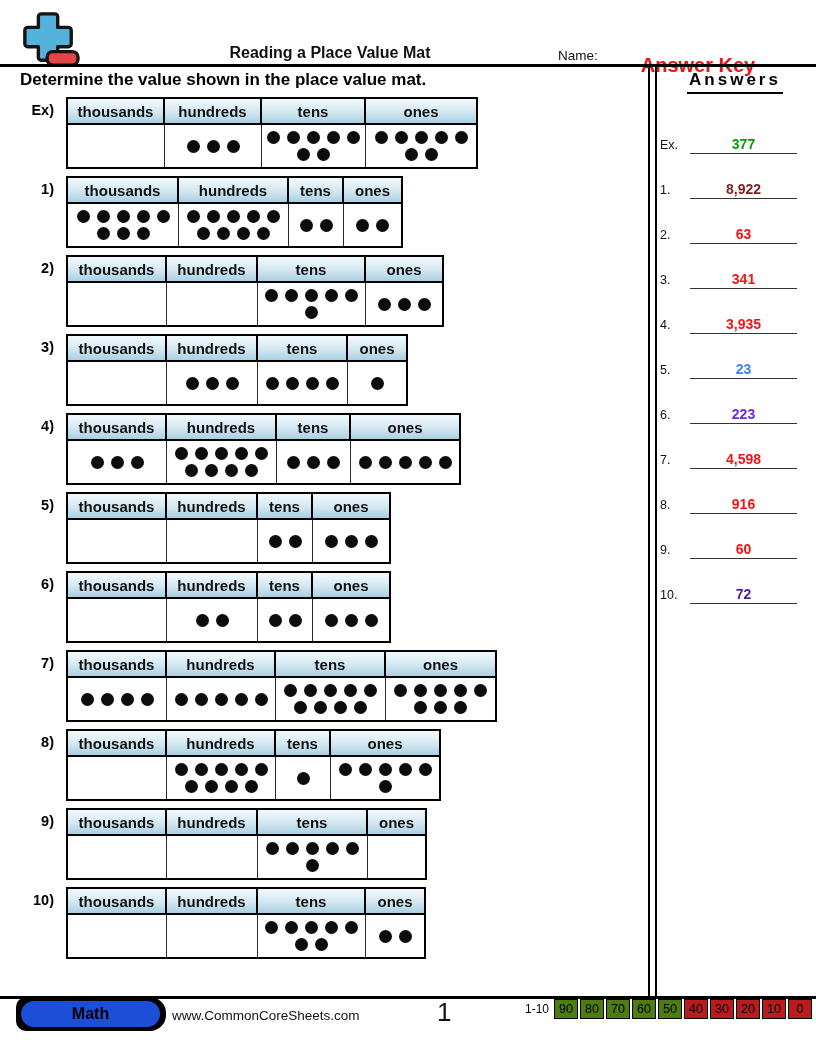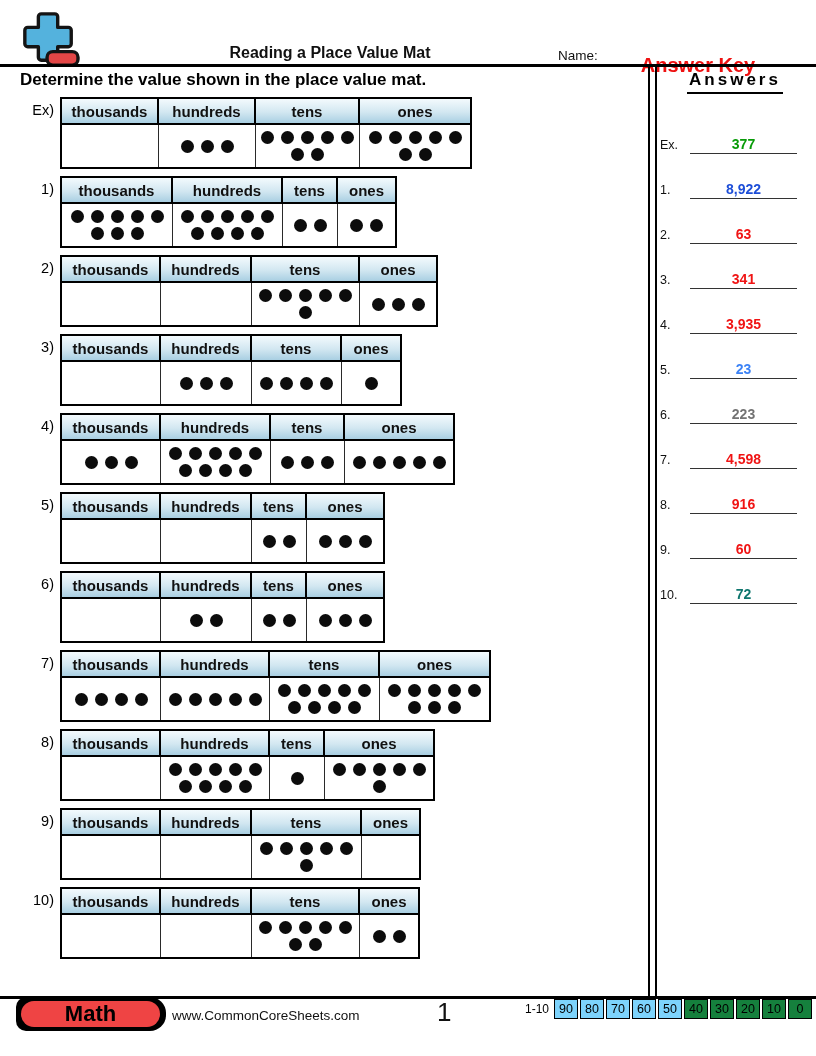--- a/index.html
+++ b/index.html
@@ -12,23 +12,23 @@
            font-weight:bold; font-size:16px; color:#111; }
   .name-label { position:absolute; top:48px; left:558px; font-size:13.5px; color:#111; }
   .name-value { position:absolute; top:54px; left:618px; width:160px; text-align:center;
                 font-size:20px; font-weight:bold; color:#ee1111; }
   .rule-top { position:absolute; top:64px; left:0; width:816px; height:3px; background:#000; }
   .instruction { position:absolute; top:70px; left:20px; font-weight:bold; font-size:17px; color:#000; }
 
   
   .problems { position:absolute; top:97px; left:20px; width:620px; }
   .problem { display:flex; align-items:flex-start; margin-bottom:7px; }
-  .problem-label { width:34px; text-align:right; font-weight:normal; font-size:14.5px;
+  .problem-label { width:34px; text-align:right; font-weight:bold; font-size:14.5px;
                    padding-top:5px; margin-right:6px; flex-shrink:0; }
-  .pv-table { display:grid; grid-template-rows:26px 42px; border:2px solid #000; background:#fff; }
+  .pv-table { display:grid; grid-template-rows:26px 42px; border:2px solid #000; background:#fff;margin-left:6px; }
   .pv-header-cell { grid-row:1; background:linear-gradient(180deg,#f3fafd 0%,#d2e7f1 55%,#a9cfe2 100%);
                     border-right:2.5px solid #000; border-bottom:2.5px solid #000;
                     display:flex; align-items:center; justify-content:center;
                     font-weight:bold; font-size:15px; color:#111; }
   .pv-header-cell.last { border-right:none; }
   .pv-body-cell { grid-row:2; border-right:1.5px solid #2a2a2a;
                   display:flex; flex-direction:column; justify-content:center; align-items:center; gap:4px; }
   .pv-body-cell.last { border-right:none; }
   .dot-row { display:flex; gap:7px; }
   .dot { width:13px; height:13px; border-radius:50%; background:#0c0c0c; }
@@ -43,30 +43,30 @@
   .answer-item { display:flex; align-items:flex-end; height:28px; margin-top:17px; }
   .answer-item.first { margin-top:32px; }
   .answer-label { font-size:12.5px; width:30px; flex-shrink:0; padding-bottom:2px; color:#111; }
   .answer-line { flex:1; margin-right:13px; border-bottom:1.7px solid #333; text-align:center;
                  font-weight:bold; font-size:14px; line-height:1.05; padding-bottom:1px; }
 
   
   .footer-line { position:absolute; top:996px; left:0; width:816px; height:2.5px; background:#000; }
   .brand-badge { position:absolute; left:16px; top:997px; width:150px; height:34px;
                  background:#000; border-radius:10px 16px 16px 10px; }
-  .brand-pill { position:absolute; left:5px; right:6px; top:4px; bottom:4px; background:#ef4444;
+  .brand-pill { position:absolute; left:5px; right:6px; top:4px; bottom:4px; background:#1d4ed8;
                 border-radius:14px; display:flex; align-items:center; justify-content:center;
-                font-weight:bold; font-size:22px; color:#000; }
+                font-weight:bold; font-size:16px; color:#000; }
   .website { position:absolute; left:172px; top:1008px; font-size:13.5px; color:#111; }
   .page-num { position:absolute; left:437px; top:997px; font-size:26px; color:#111; }
   .scale { position:absolute; right:4px; top:999px; display:flex; align-items:center; gap:2px;margin-left:48px; }
   .scale-label { font-size:12px; margin-right:3px; }
   .scale-cell { min-width:24px; padding:0 1px; height:20px; border:1.5px solid #000;
-                display:flex; align-items:center; justify-content:center; font-size:12.5px; background:#7dd3fc; }
-  .scale-cell.hl { background:#15803d; }
+                display:flex; align-items:center; justify-content:center; font-size:12.5px; background:#4d7c0f; }
+  .scale-cell.hl { background:#b91c1c; }
 </style>
 </head>
 <body>
 
 <div class="page">
 
   <div class="logo">
     <svg viewBox="0 0 64 60" width="62" height="58">
       <path d="M24 4 h14 a3 3 0 0 1 3 3 v11 h11 a3 3 0 0 1 3 3 v14 a3 3 0 0 1 -3 3 h-11 v11 a3 3 0 0 1 -3 3 h-14 a3 3 0 0 1 -3 -3 v-11 h-11 a3 3 0 0 1 -3 -3 v-14 a3 3 0 0 1 3 -3 h11 v-11 a3 3 0 0 1 3 -3 z" fill="#54b2dd" stroke="#141414" stroke-width="3.5" stroke-linejoin="round"></path>
       <rect x="30" y="43" width="32" height="14" rx="6" fill="#e34646" stroke="#141414" stroke-width="3.5"></rect>
@@ -490,57 +490,57 @@
     <div class="answers-head-wrap">
       <span class="answers-heading">Answers</span>
     </div>
     <div id="answers-list">
         <div class="answer-item first">
           <span class="answer-label">Ex.</span>
           <span class="answer-line" style="color: rgb(8, 155, 8);">377</span>
         </div>
         <div class="answer-item">
           <span class="answer-label">1.</span>
-          <span class="answer-line" style="color: #1d4ed8;">8,922</span>
+          <span class="answer-line" style="color: #7f1d1d;">8,922</span>
         </div>
         <div class="answer-item">
           <span class="answer-label">2.</span>
           <span class="answer-line" style="color: rgb(240, 20, 20);">63</span>
         </div>
         <div class="answer-item">
           <span class="answer-label">3.</span>
           <span class="answer-line" style="color: rgb(240, 20, 20);">341</span>
         </div>
         <div class="answer-item">
           <span class="answer-label">4.</span>
           <span class="answer-line" style="color: rgb(240, 20, 20);">3,935</span>
         </div>
         <div class="answer-item">
           <span class="answer-label">5.</span>
           <span class="answer-line" style="color: #3b82f6;">23</span>
         </div>
         <div class="answer-item">
           <span class="answer-label">6.</span>
-          <span class="answer-line" style="color: #737373;">223</span>
+          <span class="answer-line" style="color: #6d28d9;">223</span>
         </div>
         <div class="answer-item">
           <span class="answer-label">7.</span>
           <span class="answer-line" style="color: rgb(240, 20, 20);">4,598</span>
         </div>
         <div class="answer-item">
           <span class="answer-label">8.</span>
           <span class="answer-line" style="color: rgb(240, 20, 20);">916</span>
         </div>
         <div class="answer-item">
           <span class="answer-label">9.</span>
           <span class="answer-line" style="color: rgb(240, 20, 20);">60</span>
         </div>
         <div class="answer-item">
           <span class="answer-label">10.</span>
-          <span class="answer-line" style="color: #0f766e; margin-top: 16px;">72</span>
+          <span class="answer-line" style="color: #4c1d95; margin-top: 16px;">72</span>
         </div>
       </div>
   </div>
 
   <div class="footer-line"></div>
   <div class="brand-badge">
     <div class="brand-pill">Math</div>
   </div>
   <div class="website">www.CommonCoreSheets.com</div>
   <div class="page-num">1</div>

